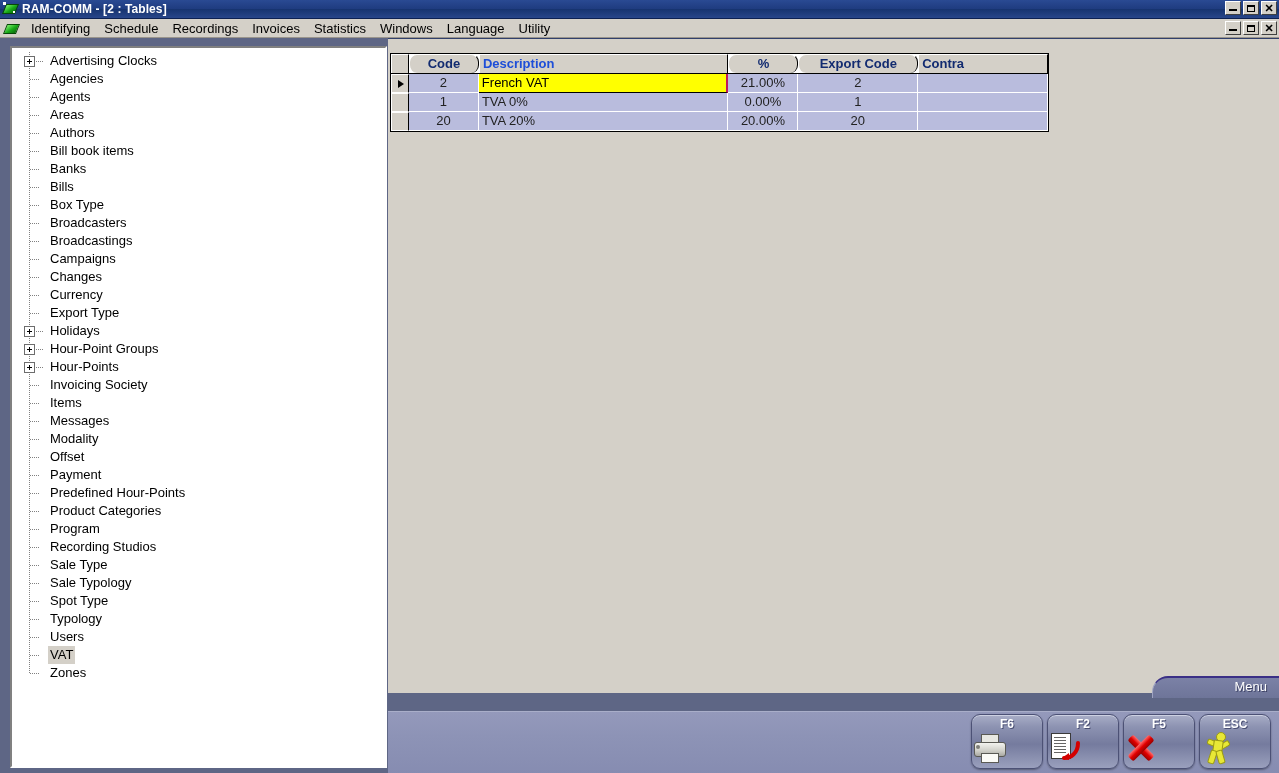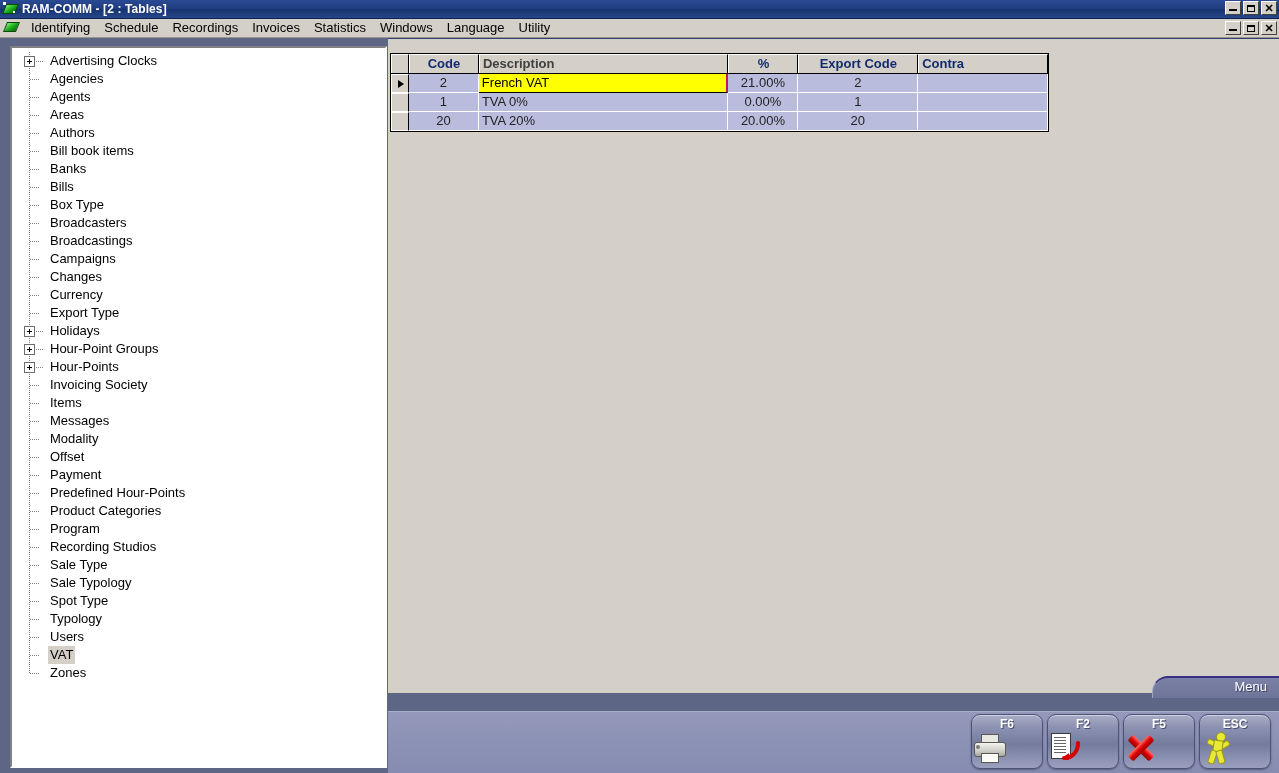--- a/index.html
+++ b/index.html
@@ -86,21 +86,21 @@
   }
   .g-close { font-weight: bold; font-size: 11px; line-height: 13px; }
 
   
   #menubar {
     position: absolute;
     left: 0; top: 19px;
     width: 1279px; height: 18px;
     background: #d4d0c8;
     display: flex;
-    align-items: flex-start;
+    align-items: center;
     border-bottom: 1px solid #9a958c;
   }
   .menu-icon {
     width: 16px; height: 14px;
     margin-left: 3px; margin-right: 5px;
     position: relative;
     flex: 0 0 auto;
   }
   .menu-icon .gem {
     position: absolute;
@@ -237,22 +237,22 @@
     box-sizing: border-box;
     color: #122b70;
     font-weight: bold;
     line-height: 18px;
     padding: 0 3px;
     overflow: hidden;
     white-space: nowrap;
     border-top: 1px solid #ffffff;
     border-left: 1px solid #ffffff;
   }
-  .gh-cell.center { text-align: center; }
-  .gh-cell.desc { color: #404040; }
+  .gh-cell.center { text-align: center; border-radius: 8px; }
+  .gh-cell.desc { color: #1d4ed8; }
   .gh-cell.indic { width: 18px; padding: 0; }
 
   .gd-cell {
     background: #b9bcdd;
     border-right: 1px solid #ffffff;
     border-bottom: 1px solid #ffffff;
     box-sizing: border-box;
     color: #222222;
     line-height: 18px;
     padding: 0 3px;

